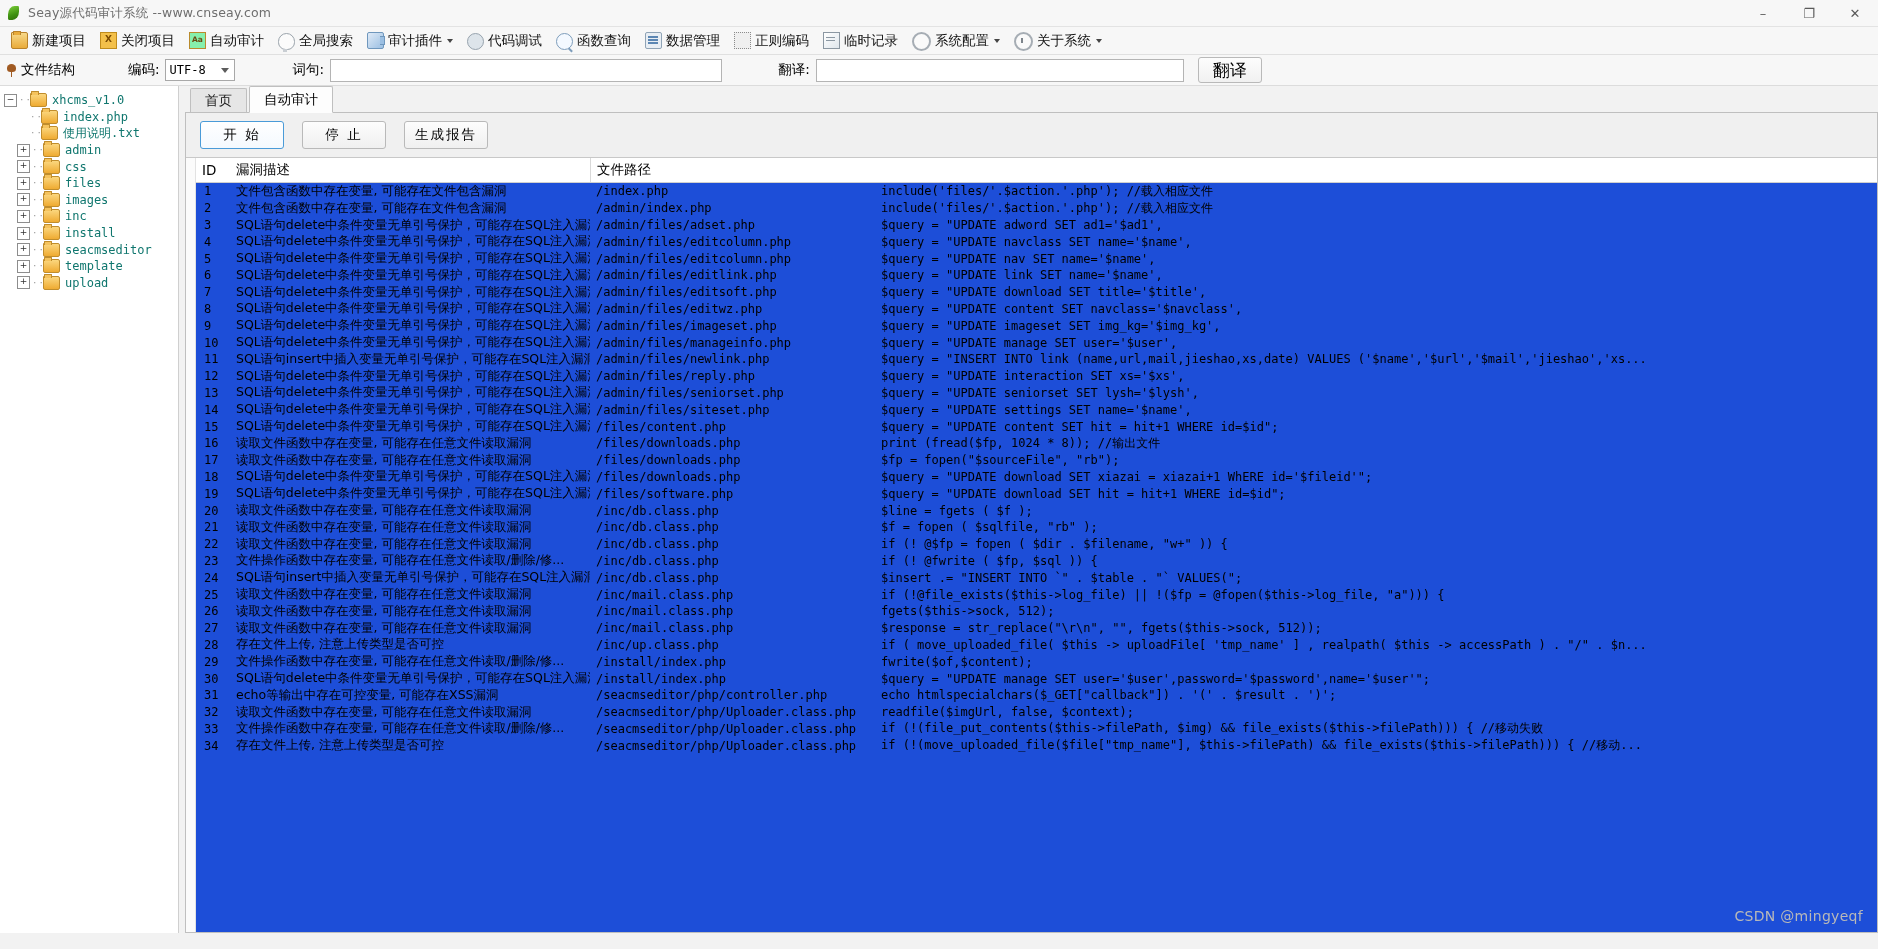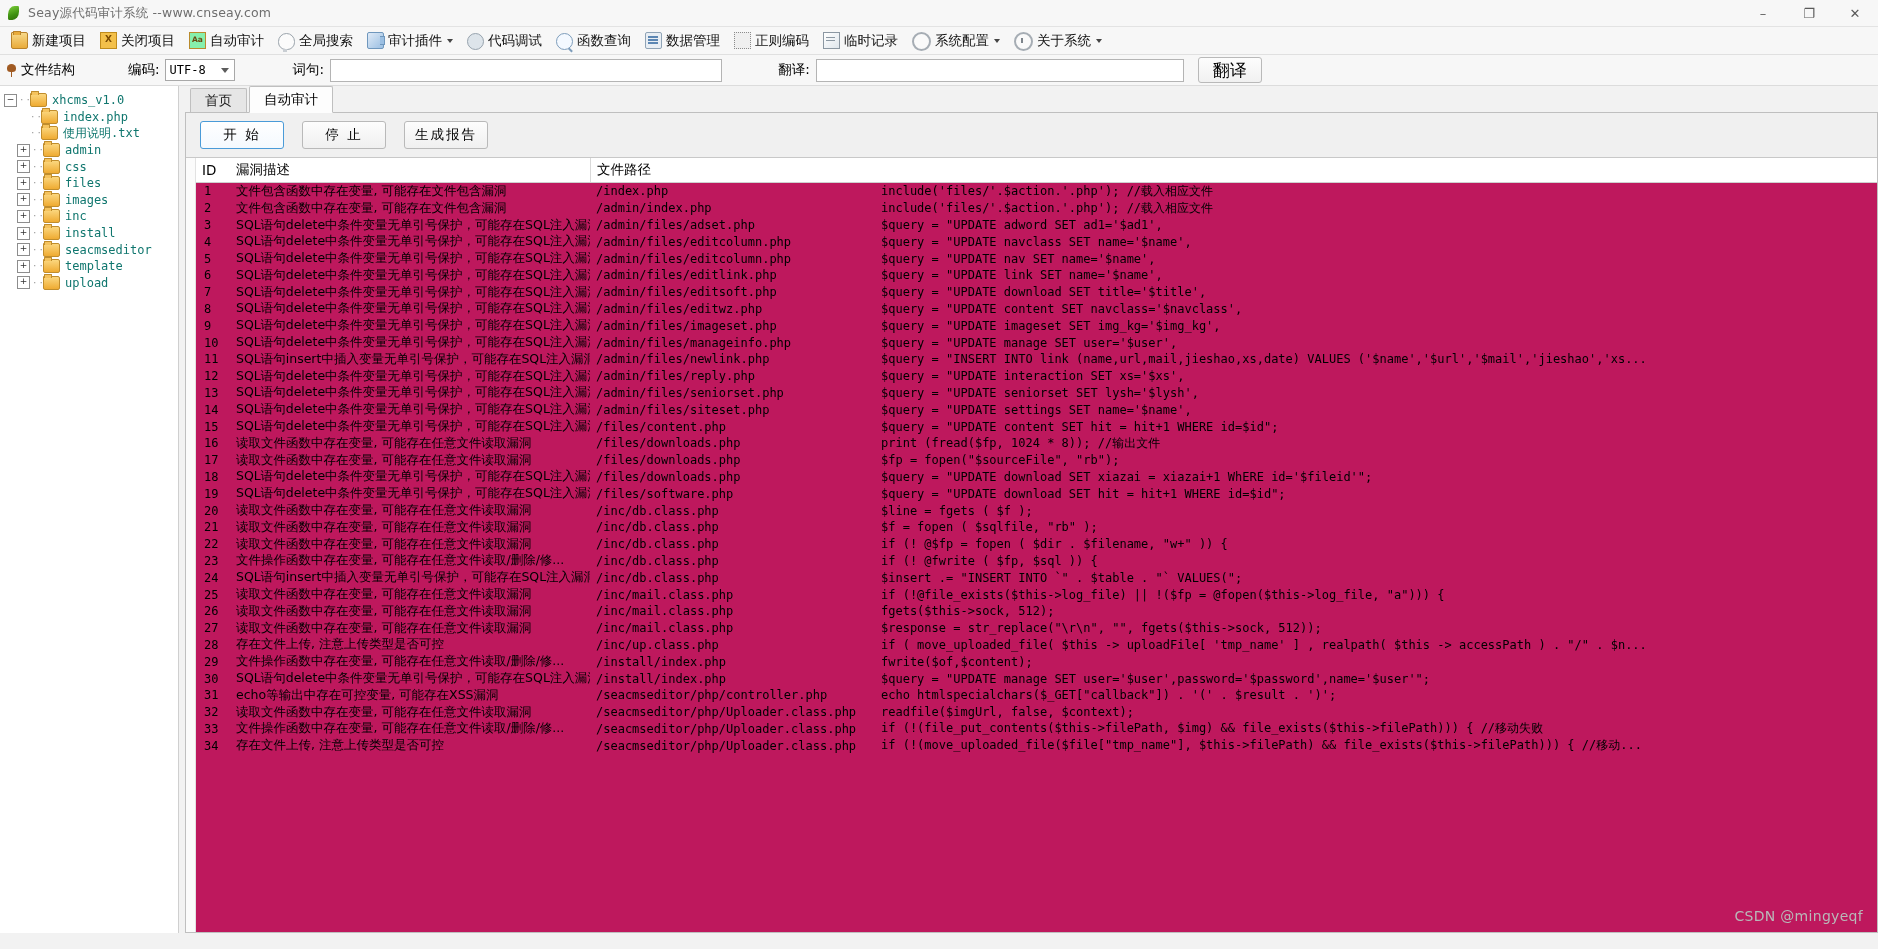--- a/index.html
+++ b/index.html
@@ -155,21 +155,21 @@
   .panel{flex:1 1 auto;min-height:0;display:flex;flex-direction:column;background:#f0f0f0;border:1px solid #bfbfbf;border-top:none;margin-right:0;}
   .actionbar{height:44px;min-height:44px;display:flex;align-items:center;padding-left:14px;background:#f0f0f0;}
   .abtn{
     width:82px;height:26px;margin-right:18px;border:1px solid #b9b9b9;border-radius:3px;
     background:linear-gradient(180deg,#fdfdfd,#f0f0f0);
     display:flex;align-items:center;justify-content:center;font-size:13.5px;cursor:default;
     letter-spacing:2px;
   }
   .abtn.primary{border:1.5px solid #4a9bd8;background:linear-gradient(180deg,#ffffff,#f4f9fe);}
 
-  .grid-wrap{flex:1 1 auto;min-height:0;background:#be185d;border-top:1px solid #c8c8c8;display:flex;overflow:hidden;position:relative;}
+  .grid-wrap{flex:1 1 auto;min-height:0;background:#1d4ed8;border-top:1px solid #c8c8c8;display:flex;overflow:hidden;position:relative;}
   .gcol-scroll{width:9px;flex:0 0 9px;background:#fbfbfb;border-right:1px solid #e2e2e2;}
   .grid{flex:1 1 auto;min-width:0;overflow:hidden;display:flex;flex-direction:column;}
   .ghead{
     display:flex;height:24px;min-height:24px;align-items:center;font-size:13.5px;
     background:#fff;border-bottom:1px solid #cfcfcf;
   }
   .ghead .hc{padding-left:6px;box-sizing:border-box;}
   .ghead .hc.sep{border-left:1px solid #d9d9d9;height:24px;display:flex;align-items:center;}
   .grow{display:flex;height:16.8px;min-height:16.8px;align-items:center;font-size:12.5px;}
   .c-id{width:34px;flex:0 0 34px;padding-left:8px;box-sizing:border-box;font-family:"DejaVu Sans Mono","Liberation Mono",monospace;font-size:12px;}

